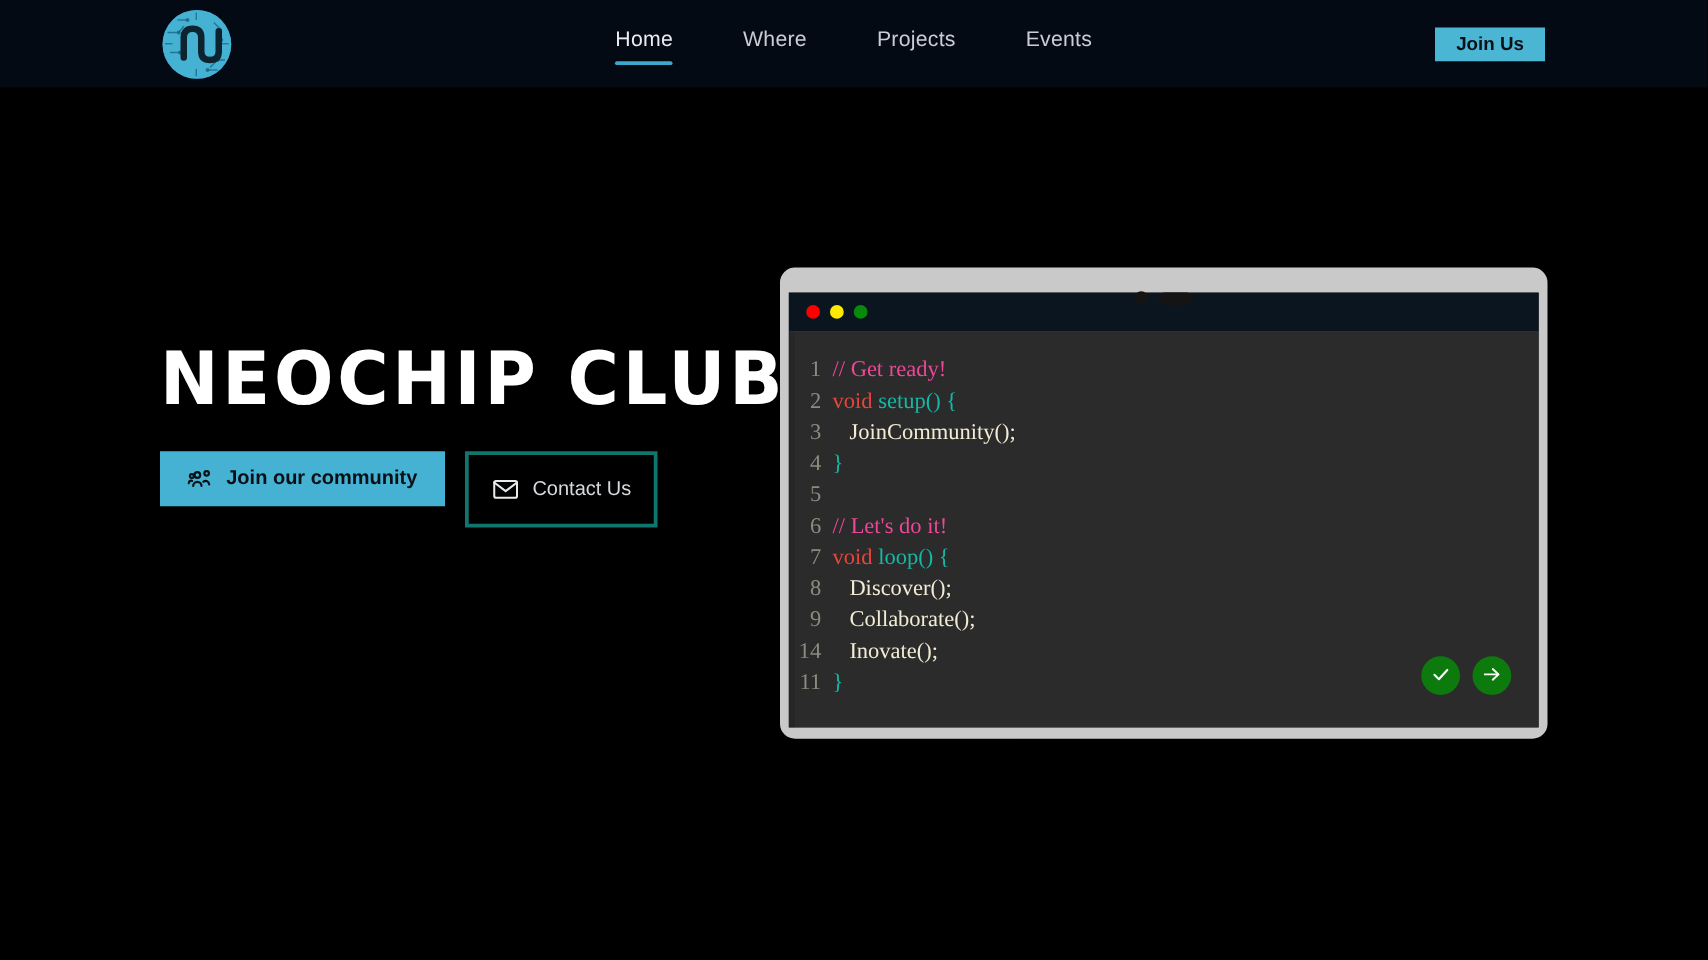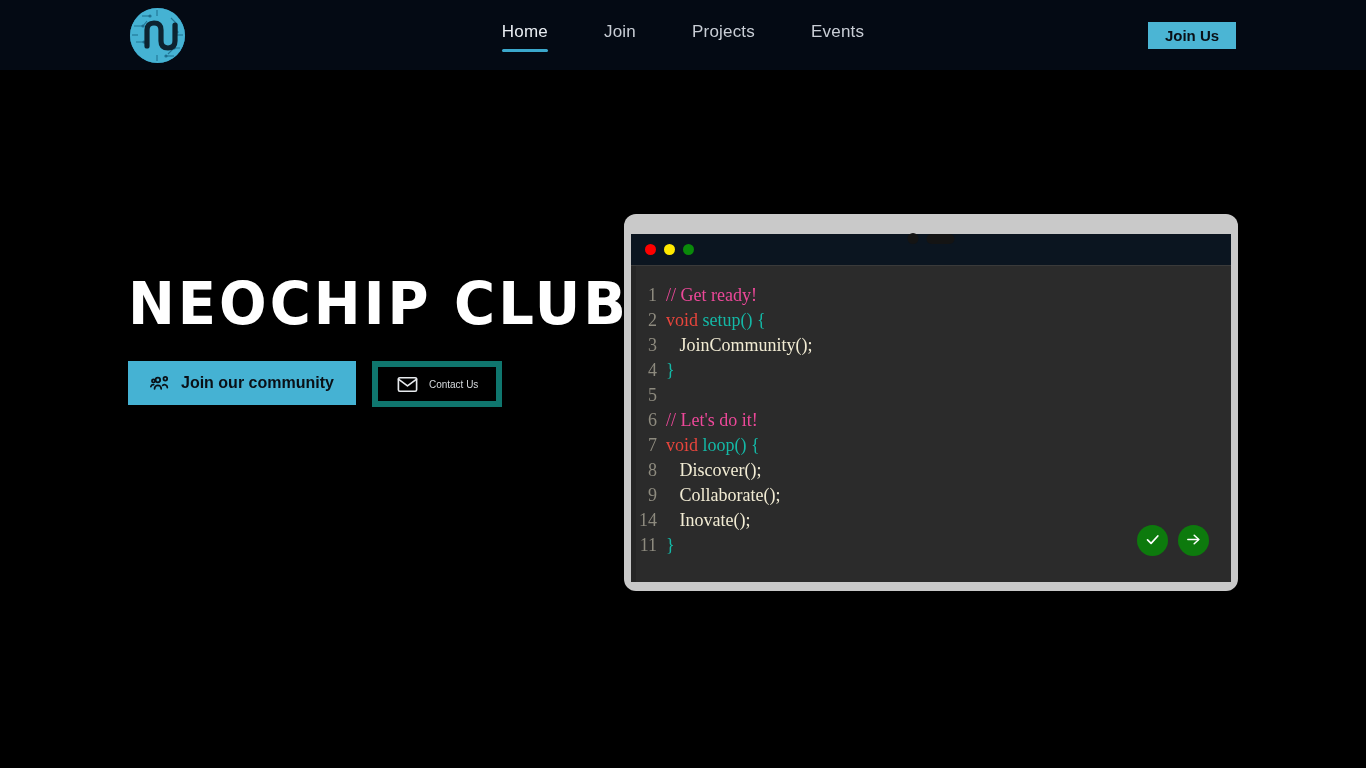--- a/index.html
+++ b/index.html
@@ -96,27 +96,27 @@
     background:#45b2d3;
     color:#0a1016;
     font-weight:bold;
     font-size:16px;
     display:flex; align-items:center; gap:10px;
     padding:0 22px;
     border:none; cursor:pointer;
     font-family:"Liberation Sans", sans-serif;
   }
   .btn-outline {
-    height:46px;
+    height:61px;
     background:transparent;
     color:#d6dade;
-    font-size:10px;
+    font-size:16px;
     display:flex; align-items:center; gap:10px;
     padding:0 18px;
-    border:6px solid #0f766e;
+    border:3px solid #0f766e;
     cursor:pointer;
     font-family:"Liberation Sans", sans-serif;
   }
   .btn-icon { display:flex; align-items:center; }
 
   
   .laptop {
     position:absolute; left:624px; top:214px;
     width:614px; height:377px;
     background:#c9c9c9;
@@ -230,21 +230,21 @@
         <path d="M17 38 L17 22 Q17 15 24 15 Q31 15 31 22 L31 33 Q31 40 38 40 Q45 40 45 33 L45 17" stroke="#0d2330" stroke-width="5.2" fill="none" stroke-linecap="round"></path>
       </svg>
     </div>
   </div>
 
   <nav class="nav">
     <div class="nav-item active">
       <span>Home</span>
     </div>
     <div class="nav-item">
-      <span>Join</span>
+      <span>Where</span>
     </div>
     <div class="nav-item">
       <span>Projects</span>
     </div>
     <div class="nav-item">
       <span>Events</span>
     </div>
   </nav>
 
   <button class="join-us">Join Us</button>

